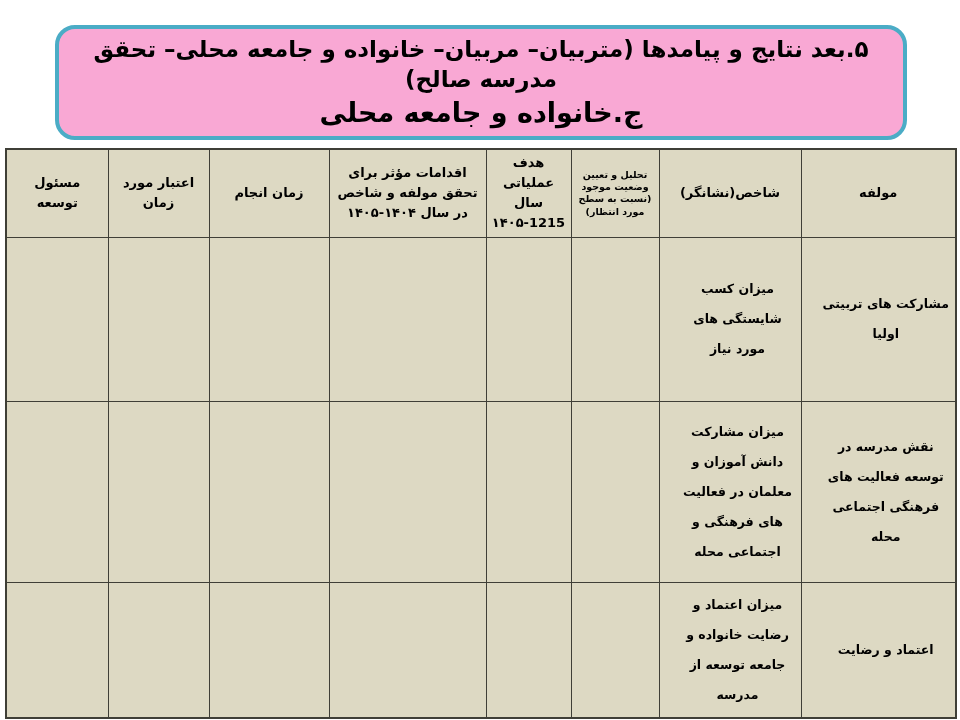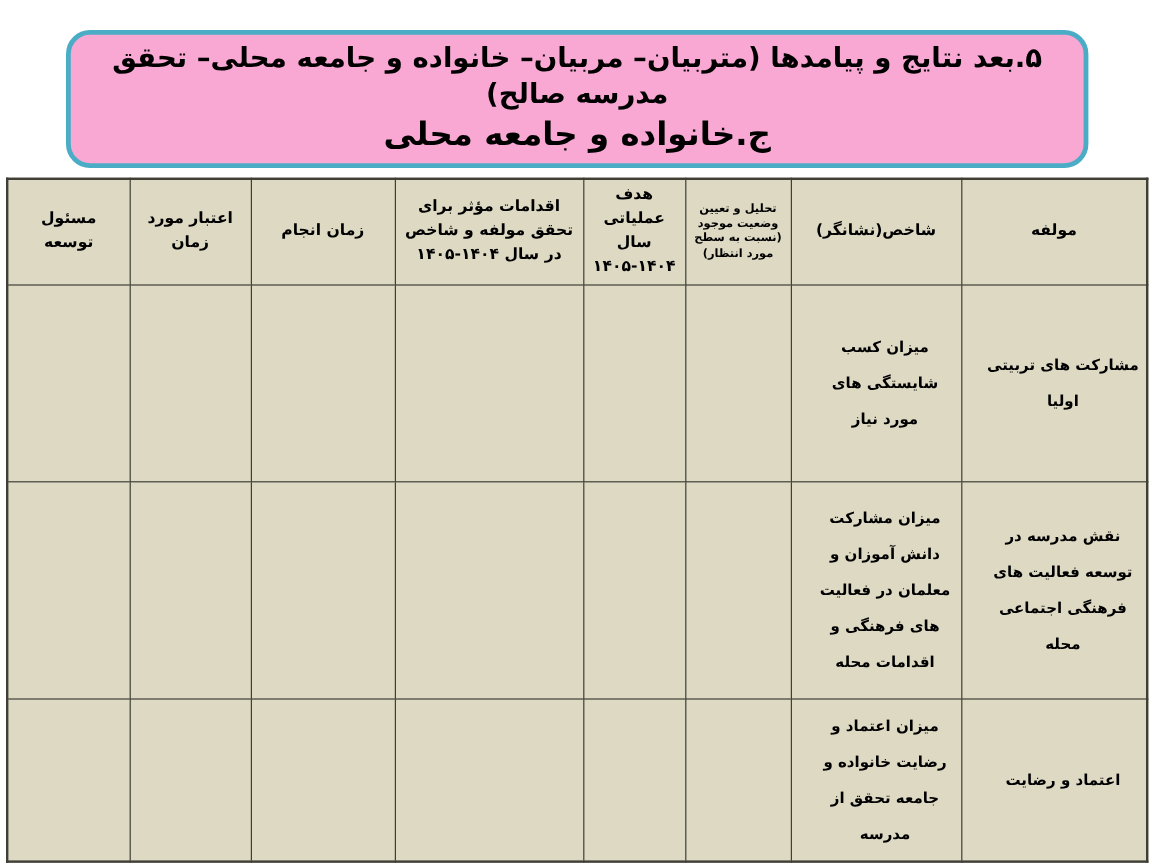--- a/index.html
+++ b/index.html
@@ -50,51 +50,51 @@
     <col style="width:157px">
       <col style="width:120px">
       <col style="width:101px">
       <col style="width:102px">
   </colgroup>
   <thead>
     <tr>
       <th>مولفه</th>
       <th>شاخص(نشانگر)</th>
       <th class="small-header">تحلیل و تعیین وضعیت موجود (نسبت به سطح مورد انتظار)</th>
-      <th>هدف عملیاتی سال ۱۴۰۴-۱۴۰۵</th>
+      <th>هدف عملیاتی سال 1215-۱۴۰۵</th>
       <th>اقدامات مؤثر  برای تحقق مولفه و شاخص در سال ۱۴۰۴-۱۴۰۵</th>
       <th>زمان انجام</th>
       <th>اعتبار مورد زمان</th>
       <th>مسئول توسعه</th>
     </tr>
   </thead>
   <tbody>
     <tr class="row-1">
       <td>مشارکت های تربیتی اولیا</td>
       <td>میزان کسب شایستگی های مورد نیاز</td>
       <td></td>
       <td></td>
       <td></td>
       <td></td>
       <td></td>
       <td></td>
     </tr>
     <tr class="row-2">
       <td>نقش مدرسه در توسعه فعالیت های فرهنگی اجتماعی محله</td>
-      <td>میزان مشارکت دانش آموزان و معلمان در فعالیت های فرهنگی و اقدامات محله</td>
+      <td>میزان مشارکت دانش آموزان و معلمان در فعالیت های فرهنگی و اجتماعی محله</td>
       <td></td>
       <td></td>
       <td></td>
       <td></td>
       <td></td>
       <td></td>
     </tr>
     <tr class="row-3">
       <td>اعتماد و رضایت</td>
-      <td>میزان اعتماد و  رضایت خانواده و جامعه تحقق از مدرسه</td>
+      <td>میزان اعتماد و  رضایت خانواده و جامعه توسعه از مدرسه</td>
       <td></td>
       <td></td>
       <td></td>
       <td></td>
       <td></td>
       <td></td>
     </tr>
   </tbody>
 </table>
 

